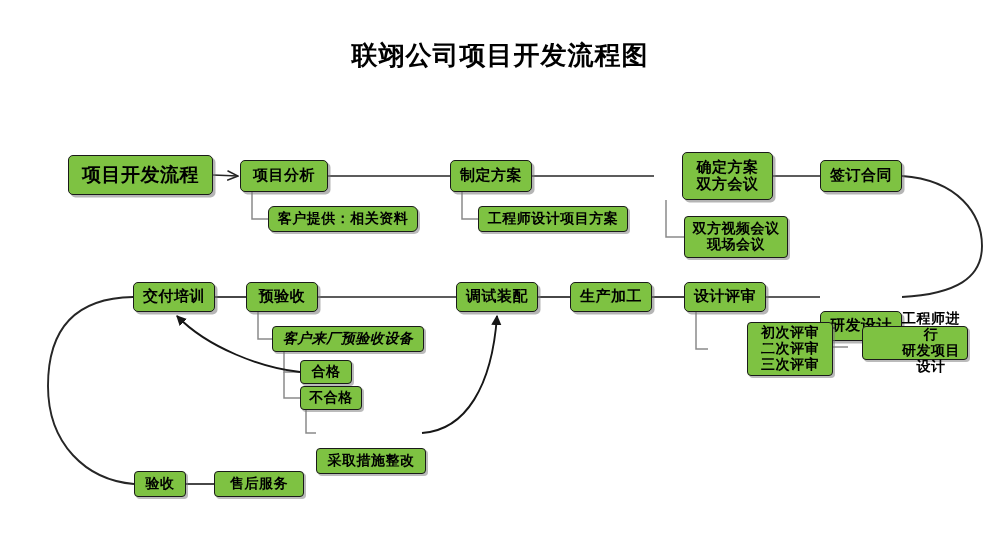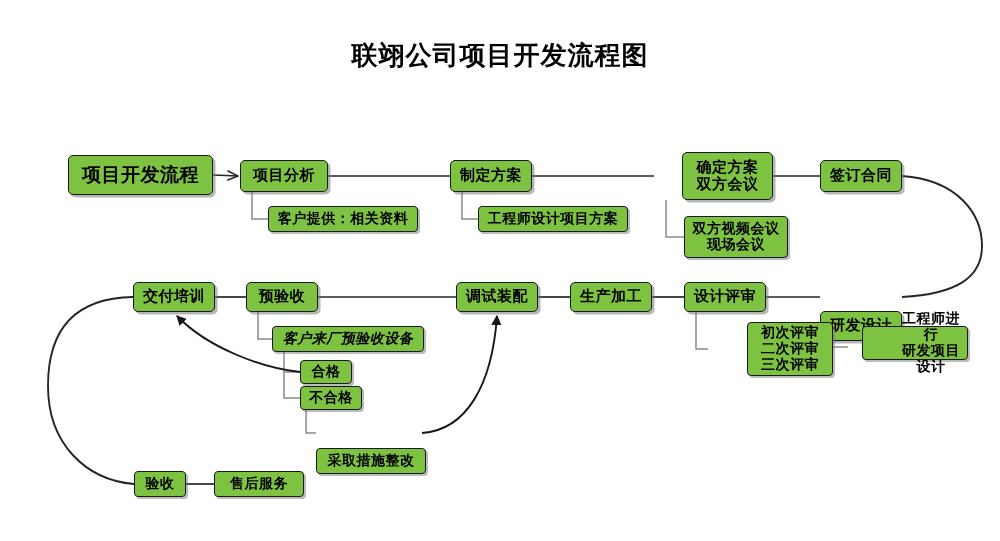--- a/index.html
+++ b/index.html
@@ -128,21 +128,21 @@
   </svg>
 
   <div class="node root" style="left:68px; top:155px; width:145px; height:40px;">项目开发流程</div>
 
   <div class="node main" style="left:240px; top:160px; width:88px; height:32px;">项目分析</div>
   <div class="node main" style="left:450px; top:160px; width:82px; height:32px;">制定方案</div>
   <div class="node main" style="left:654px; top:152px; width:91px; height:48px;margin-left:28px;">确定方案
 双方会议</div>
   <div class="node main" style="left:820px; top:160px; width:82px; height:32px;">签订合同</div>
 
-  <div class="node leaf" style="left:268px; top:206px; width:150px; height:26px;">客户提供：相关资料</div>
+  <div class="node leaf" style="left:268px; top:206px; width:150px; height:26px;border-radius:6px;">客户提供：相关资料</div>
   <div class="node leaf" style="left:478px; top:206px; width:150px; height:26px;">工程师设计项目方案</div>
   <div class="node leaf" style="left:684px; top:216px; width:104px; height:42px;">双方视频会议
 现场会议</div>
 
   <div class="node main" style="left:133px; top:282px; width:82px; height:30px;">交付培训</div>
   <div class="node main" style="left:246px; top:282px; width:72px; height:30px;">预验收</div>
   <div class="node main" style="left:456px; top:282px; width:82px; height:30px;">调试装配</div>
   <div class="node main" style="left:570px; top:282px; width:82px; height:30px;">生产加工</div>
   <div class="node main" style="left:684px; top:282px; width:82px; height:30px;">设计评审</div>
   <div class="node main" style="left:820px; top:282px; width:82px; height:30px;margin-top:29px;">研发设计</div>

